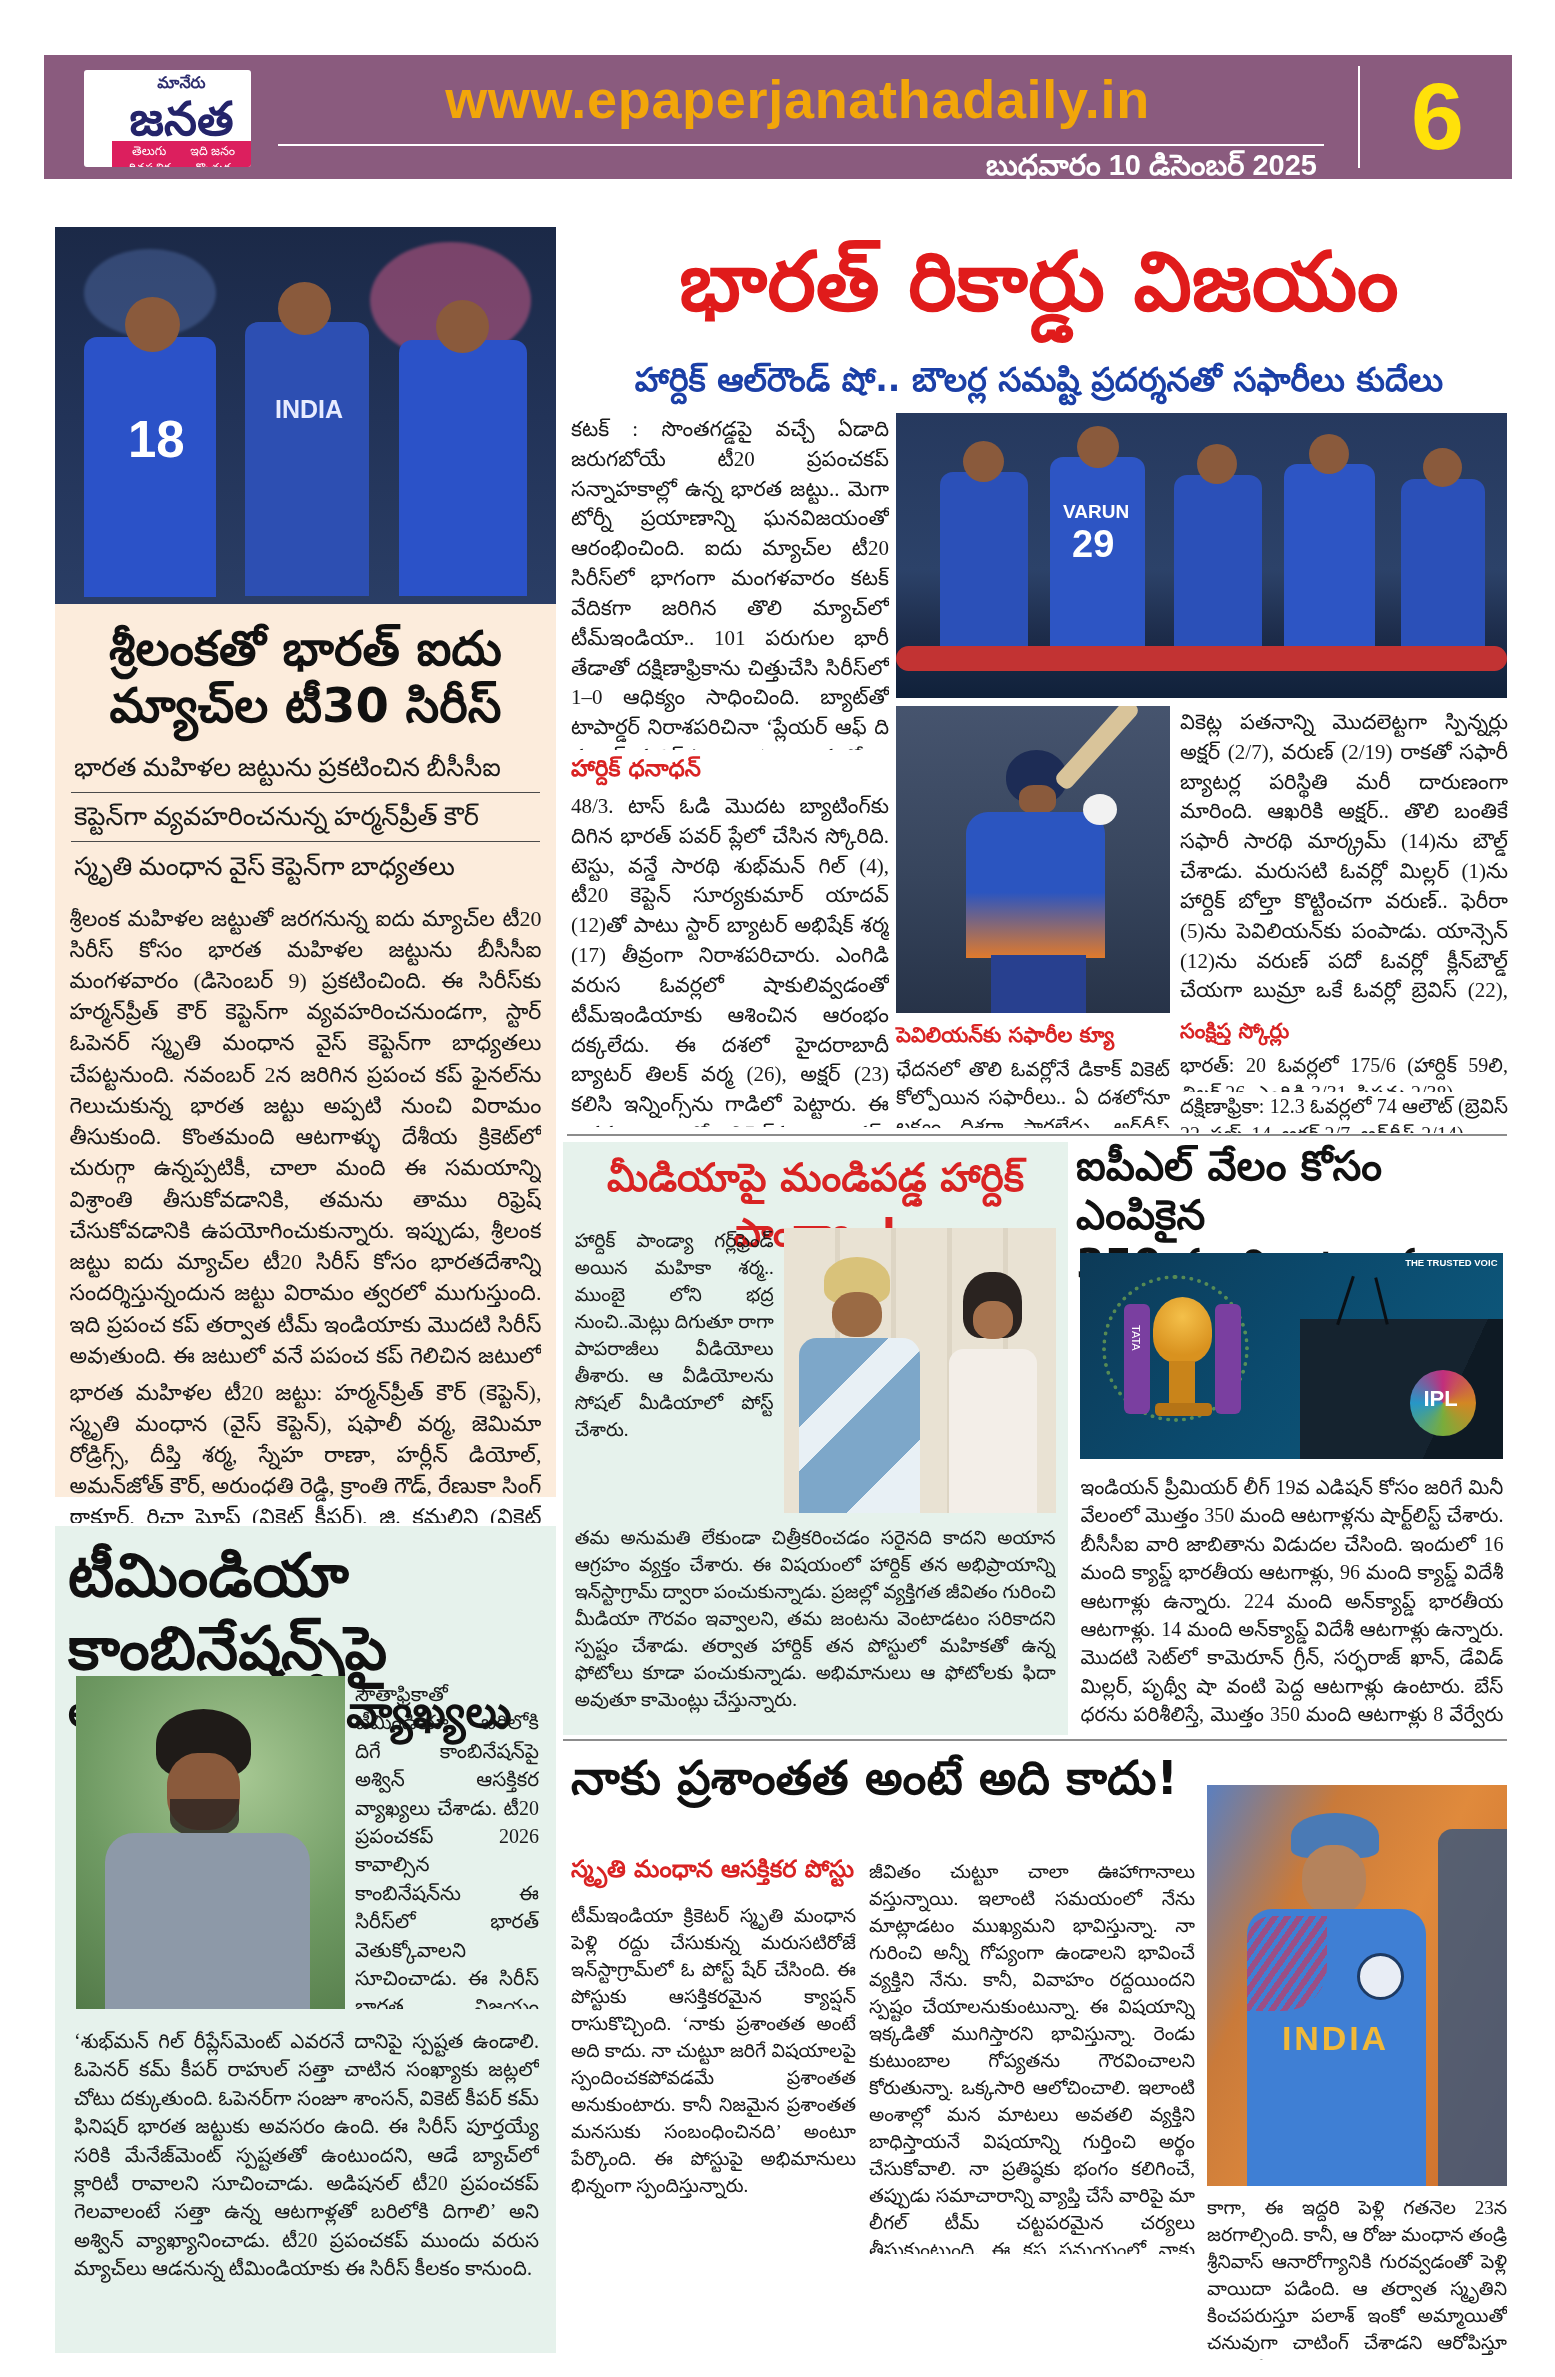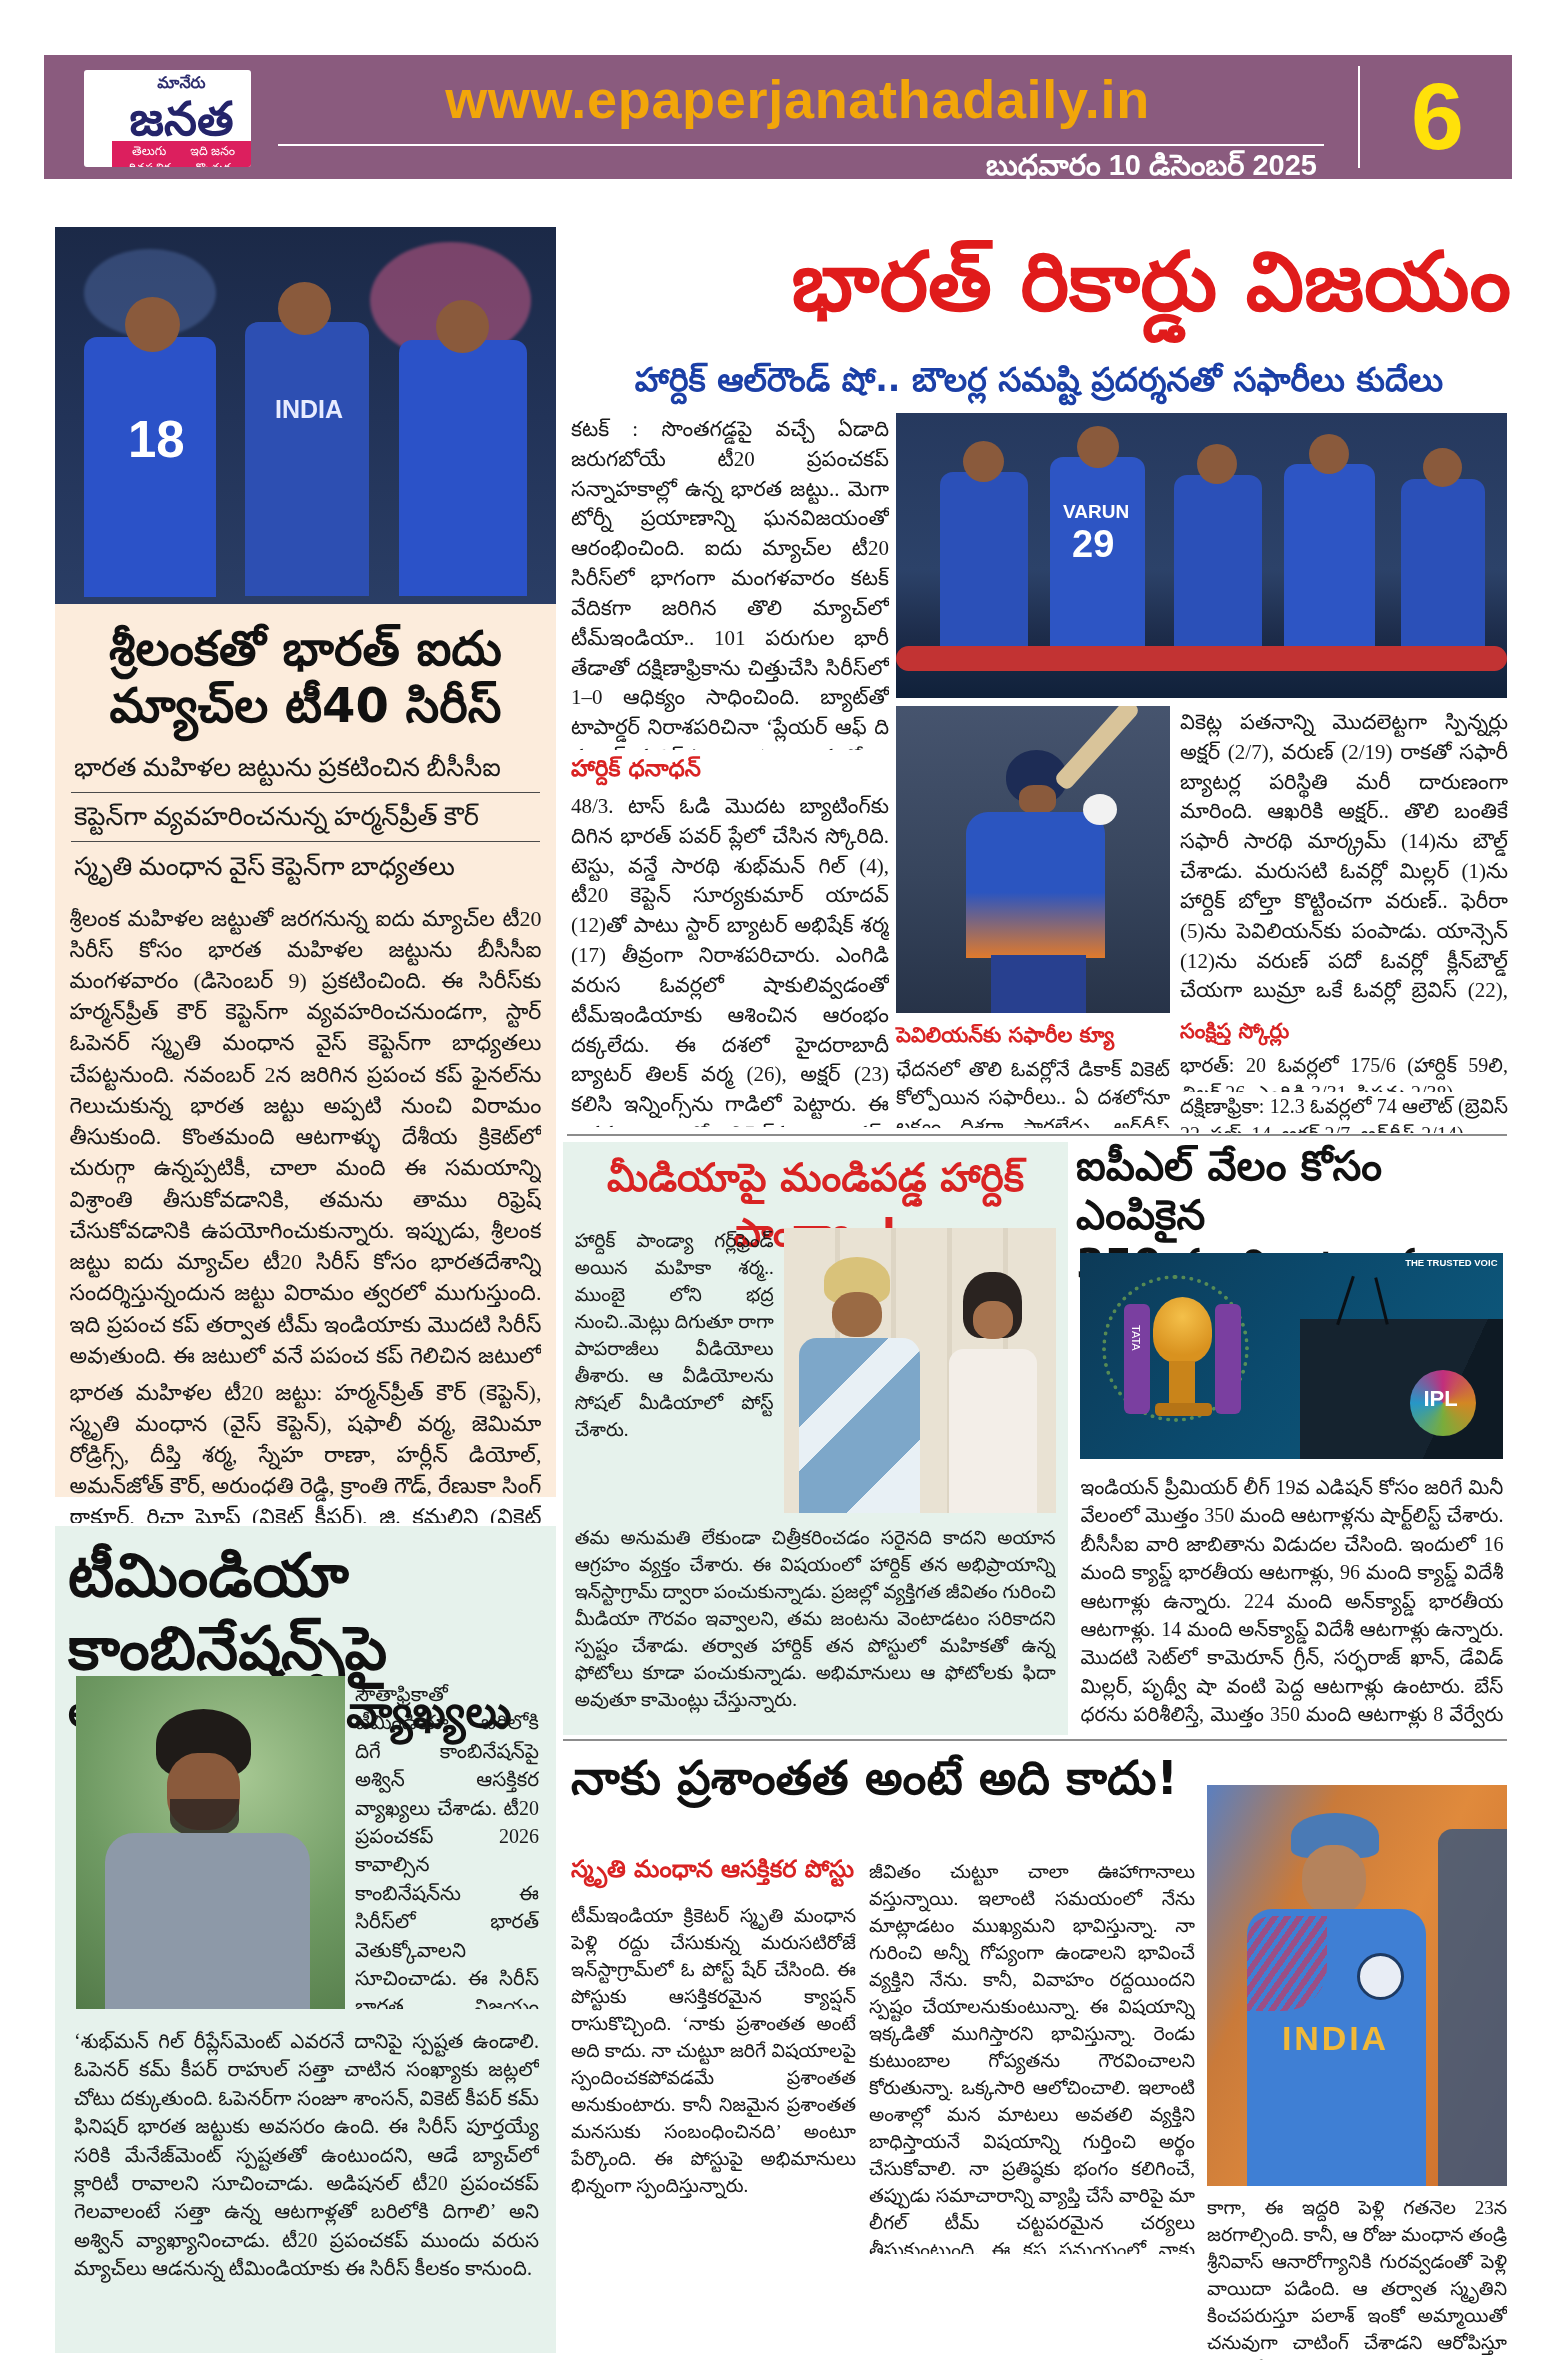--- a/index.html
+++ b/index.html
@@ -14,21 +14,21 @@
              text-shadow:0 0 1.5px #fff;}
   .logo-strip{background:#dc1f5e;color:#ffffff;font-family:"Liberation Sans",sans-serif;font-size:12.4px;
               display:flex;justify-content:space-between;padding:2.9px 5.9px;}
   .site-url{font-family:"Liberation Sans","DejaVu Sans",sans-serif;font-weight:bold;color:#f2a60a;
             font-size:54px;text-align:center;letter-spacing:0.7px;}
   .hdr-rule{background:#ffffff;height:2.2px;}
   .hdr-date{font-family:"Liberation Sans",sans-serif;font-weight:bold;color:#ffffff;font-size:29px;text-align:right;}
   .hdr-vline{background:#ffffff;width:2.2px;}
   .page-num{font-family:"Liberation Sans",sans-serif;font-weight:900;color:#ffe10a;font-size:95px;text-align:center;line-height:110px;}
   
-  .lead-head{font-family:"DejaVu Sans",sans-serif;font-weight:900;color:#e01b1b;font-size:82px;line-height:1.12;text-align:right;}
+  .lead-head{font-family:"DejaVu Sans",sans-serif;font-weight:900;color:#e01b1b;font-size:82px;line-height:1.12;text-align:center;}
   .lead-deck{font-family:"DejaVu Sans",sans-serif;font-weight:bold;color:#1b3fa6;font-size:33px;text-align:center;}
   .sec-head{font-family:"DejaVu Sans",sans-serif;font-weight:900;color:#111;}
   .red{color:#d92323;}
   .subhead-red{font-family:"DejaVu Sans",sans-serif;font-weight:bold;color:#d92323;font-size:23px;}
   
   .body-txt{font-size:21px;line-height:1.42;text-align:justify;overflow:hidden;}
   .small-txt{font-size:19px;line-height:1.42;text-align:justify;overflow:hidden;}
   .panel-cream{background:#fcecdc;}
   .panel-green{background:#e6f2ec;}
   .deck-line{font-size:25.6px;line-height:1.55;padding:4.4px 2.9px;border-bottom:1.1px solid #4a4a4a;}
@@ -81,21 +81,21 @@
     <div class="head-c" style="left:70px;top:70px;width:55px;height:55px;"></div>
     <div class="jersey-num" style="left:73px;top:183px;font-size:51px;">18</div>
     <div class="player" style="left:190px;top:95px;width:124px;height:274px;background:#2d4fb2;"></div>
     <div class="head-c" style="left:223px;top:55px;width:53px;height:53px;"></div>
     <div class="jersey-num" style="left:220px;top:168px;font-size:25px;color:#e8ecff;">INDIA</div>
     <div class="player" style="left:344px;top:113px;width:128px;height:256px;background:#2b52c8;"></div>
     <div class="head-c" style="left:381px;top:73px;width:53px;height:53px;"></div>
   </div>
 
   <div class="abs panel-cream" style="left:55px;top:604px;width:501px;height:893px;">
-    <div class="sec-head" style="font-size:48px;line-height:1.18;text-align:center;padding:16px 7.3px 5.9px;">శ్రీలంకతో భారత్ ఐదు మ్యాచ్‌ల టీ40 సిరీస్</div>
+    <div class="sec-head" style="font-size:48px;line-height:1.18;text-align:center;padding:16px 7.3px 5.9px;">శ్రీలంకతో భారత్ ఐదు మ్యాచ్‌ల టీ30 సిరీస్</div>
     <div style="padding:4.4px 16px 0;">
       <div class="deck-line">భారత మహిళల జట్టును ప్రకటించిన బీసీసీఐ</div>
       <div class="deck-line">కెప్టెన్‌గా వ్యవహరించనున్న హర్మన్‌ప్రీత్ కౌర్</div>
       <div class="deck-line">స్మృతి మంధాన వైస్ కెప్టెన్‌గా బాధ్యతలు</div>
     </div>
     <div class="body-txt" style="font-size:22px;margin:11.7px 14.6px 0;height:461px;">శ్రీలంక మహిళల జట్టుతో జరగనున్న ఐదు మ్యాచ్‌ల టీ20 సిరీస్ కోసం భారత మహిళల జట్టును బీసీసీఐ మంగళవారం (డిసెంబర్ 9) ప్రకటించింది. ఈ సిరీస్‌కు హర్మన్‌ప్రీత్ కౌర్ కెప్టెన్‌గా వ్యవహరించనుండగా, స్టార్ ఓపెనర్ స్మృతి మంధాన వైస్ కెప్టెన్‌గా బాధ్యతలు చేపట్టనుంది. నవంబర్ 2న జరిగిన ప్రపంచ కప్ ఫైనల్‌ను గెలుచుకున్న భారత జట్టు అప్పటి నుంచి విరామం తీసుకుంది. కొంతమంది ఆటగాళ్ళు దేశీయ క్రికెట్‌లో చురుగ్గా ఉన్నప్పటికీ, చాలా మంది ఈ సమయాన్ని విశ్రాంతి తీసుకోవడానికి, తమను తాము రిఫ్రెష్ చేసుకోవడానికి ఉపయోగించుకున్నారు. ఇప్పుడు, శ్రీలంక జట్టు ఐదు మ్యాచ్‌ల టీ20 సిరీస్ కోసం భారతదేశాన్ని సందర్శిస్తున్నందున జట్టు విరామం త్వరలో ముగుస్తుంది. ఇది ప్రపంచ కప్ తర్వాత టీమ్ ఇండియాకు మొదటి సిరీస్ అవుతుంది. ఈ జట్టులో వన్డే ప్రపంచ కప్ గెలిచిన జట్టులో భాగమైన చాలా మంది క్రీడాకారిణులు కూడా ఉన్నారు. అయితే, అత్యంత ప్రముఖమైన పేరు స్మృతి మంధాన. మంధాన ఇటీవల తన వివాహాన్ని రద్దు చేసుకోవలసి వచ్చింది. నవంబర్ 23న పలాష్ ముచ్చల్‌ను వివాహం చేసుకోవాల్సి ఉంది. కానీ ఆ రోజు అది వాయిదా పడింది. ఆపై రెండు వారాల తర్వాత, మంధాన తన వివాహాన్ని రద్దు చేసుకుంటున్నట్లు ప్రకటించింది. ఫలితంగా, ఈ పెద్ద వ్యక్తిగత ఎదురుదెబ్బ తర్వాత మంధాన వెంటనే జట్టుతో కలుస్తుందా అనేది ఆసక్తికరం. కొత్త ముఖాలకు శ్రీ చరణి, వైష్ణవి శర్మ జట్టులో చోటు దక్కించుకున్నారు.</div>
     <div class="body-txt" style="font-size:22px;margin:13px 14.6px 0;height:146px;">భారత మహిళల టీ20 జట్టు: హర్మన్‌ప్రీత్ కౌర్ (కెప్టెన్), స్మృతి మంధాన (వైస్ కెప్టెన్), షఫాలీ వర్మ, జెమిమా రోడ్రిగ్స్, దీప్తి శర్మ, స్నేహ రాణా, హర్లీన్ డియోల్, అమన్‌జోత్ కౌర్, అరుంధతి రెడ్డి, క్రాంతి గౌడ్, రేణుకా సింగ్ ఠాకూర్, రిచా ఘోష్ (వికెట్ కీపర్), జి. కమలిని (వికెట్ కీపర్), శ్రీ చరణి, వైష్ణవి శర్మ.</div>
   </div>
 
   <div class="abs body-txt" style="left:571px;top:415px;width:318px;height:335px;">కటక్ : సొంతగడ్డపై వచ్చే ఏడాది జరుగబోయే టీ20 ప్రపంచకప్ సన్నాహకాల్లో ఉన్న భారత జట్టు.. మెగా టోర్నీ ప్రయాణాన్ని ఘనవిజయంతో ఆరంభించింది. ఐదు మ్యాచ్‌ల టీ20 సిరీస్‌లో భాగంగా మంగళవారం కటక్ వేదికగా జరిగిన తొలి మ్యాచ్‌లో టీమ్ఇండియా.. 101 పరుగుల భారీ తేడాతో దక్షిణాఫ్రికాను చిత్తుచేసి సిరీస్‌లో 1–0 ఆధిక్యం సాధించింది. బ్యాట్‌తో టాపార్డర్ నిరాశపరిచినా ‘ప్లేయర్ ఆఫ్ ది మ్యాచ్’ హార్దిక్ పాండ్యా (28 బంతుల్లో 59 నాటౌట్, 6 ఫోర్లు, 4 సిక్సర్లు) ఆల్‌రౌండ్ షోతో అదరగొట్టాడు. అతడి మెరుపులతో మొదట బ్యాటింగ్ చేసిన భారత్.. నిర్ణీత ఓవర్లలో 175/6 స్కోరు చేసింది. ఛేదనలో దక్షిణాఫ్రికా.. భారత బౌలర్ల సమష్టి ప్రదర్శనతో 12.3 ఓవర్లలో 74 రన్స్‌కే తోకముడిచింది. అర్ష్‌దీప్, బుమ్రా, వరుణ్, అక్షర్ తలా రెండు వికెట్లు పడగొట్టారు. ఇరుజట్ల మధ్య రెండో టీ20 ఈనెల 11న ముల్లాన్‌పూర్‌లో జరుగుతుంది.</div>

